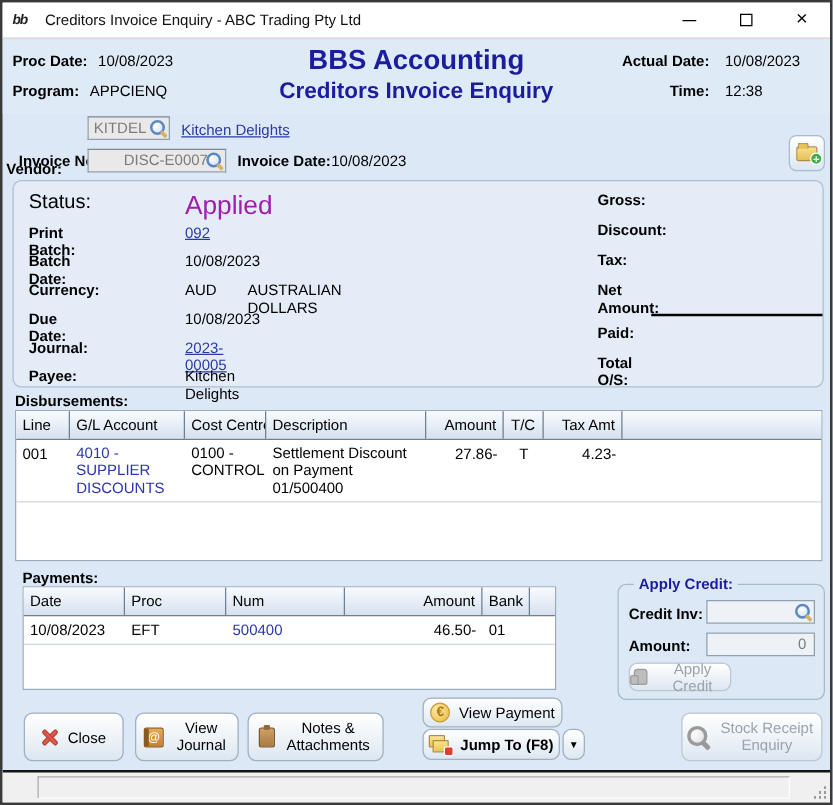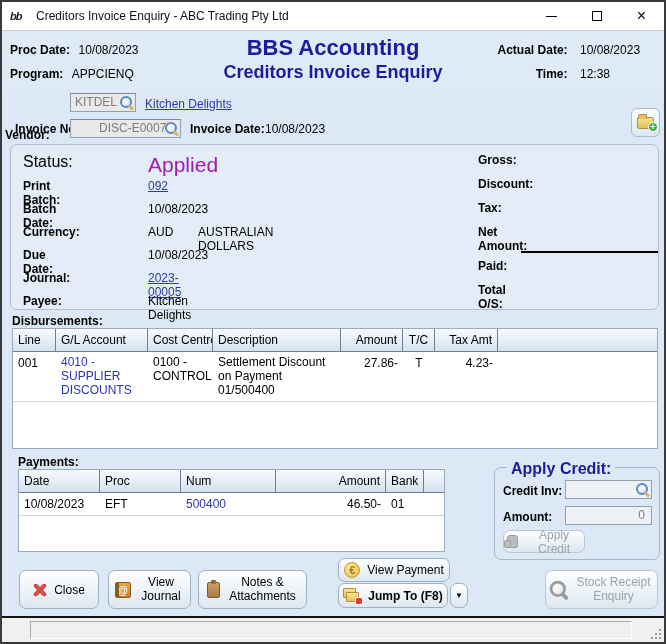--- a/index.html
+++ b/index.html
@@ -139,21 +139,21 @@
   .pay-label  { left:16px; top:453px; }
   .pay-grid   { left:16px; top:467px; width:427px; height:83px; }
 
   
   .apply-box {
     position:absolute; left:492px; top:465px; width:166px; height:93px;
     border:1px solid #a7b9c9; border-radius:7px;
   }
   .apply-legend {
     position:absolute; left:12px; top:-8px; background:#dce8f5; padding:0 4px;
-    color:#1c1c9c; font-weight:bold; font-size:16px;
+    color:#1c1c9c; font-weight:bold; font-size:12px;
   }
   .apply-box .lbl { position:absolute; left:8px; }
   .af {
     position:absolute; left:70px; width:87px; height:19px;
     background:#eef2f7; border:1px solid #8fa0b0;
     font-size:12px; line-height:17px; padding:0 4px;
   }
   .af .mag { position:absolute; right:2px; top:2px; }
   .af.amount { color:#7c7c7c; text-align:right; padding-right:6px; }
 

